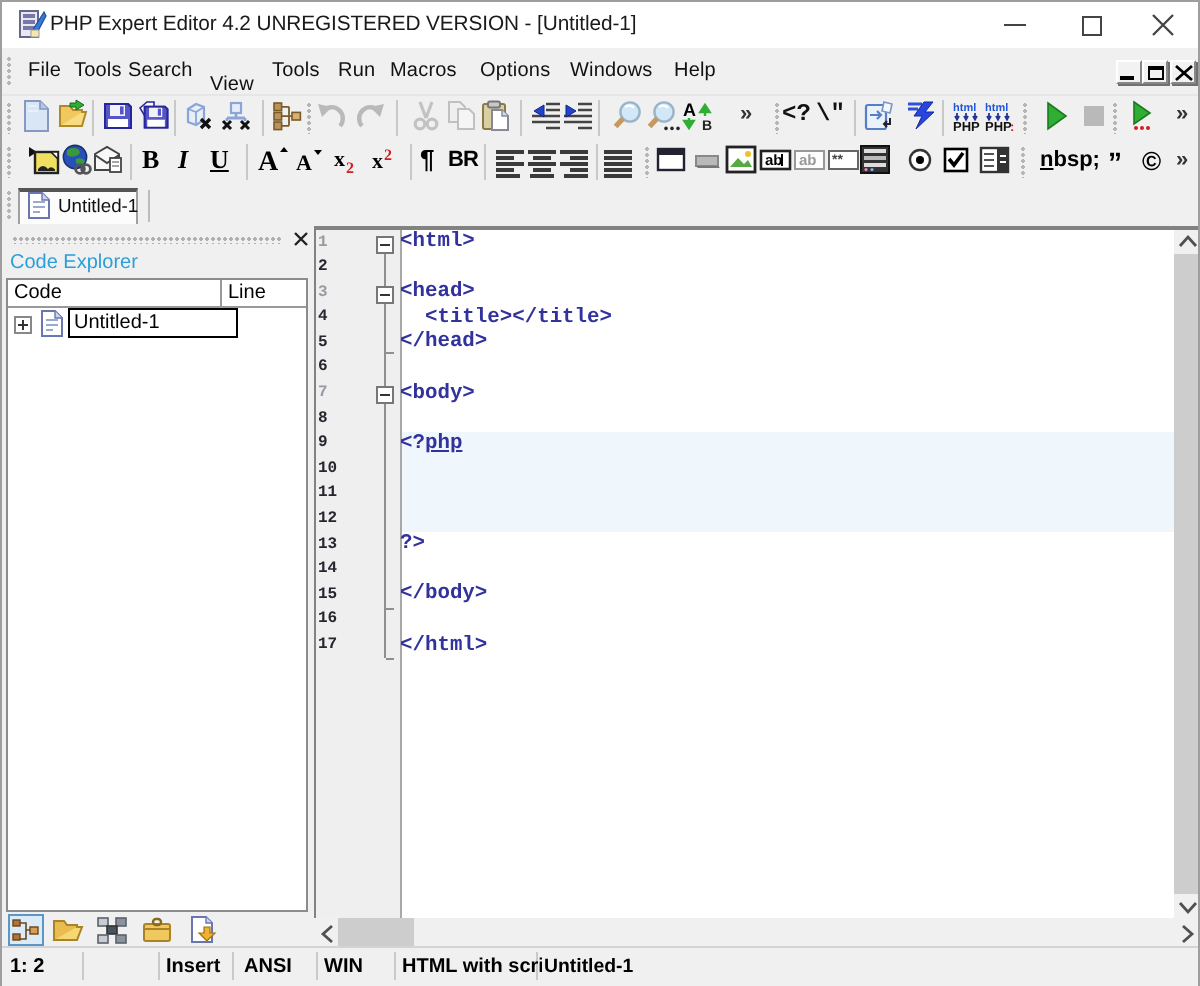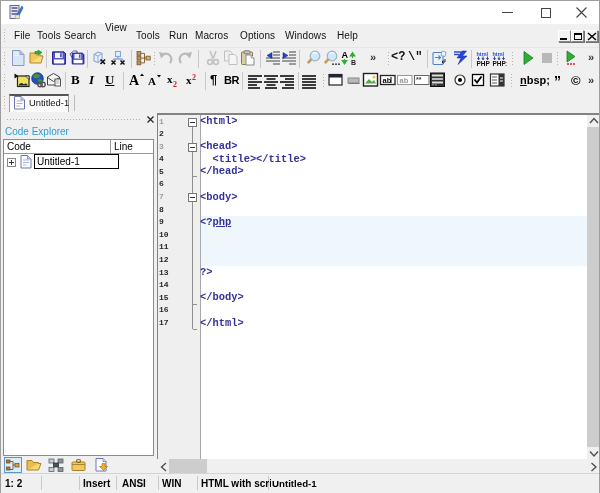--- a/index.html
+++ b/index.html
@@ -11,31 +11,32 @@
 <div id="win">
 <div class="abs" style="left:0;top:0;width:598px;height:23px;background:#fff"></div>
 <svg class="abs" style="left:8px;top:4px" width="15" height="15" viewBox="0 0 15 15">
       <rect x="1" y="0.5" width="9" height="13" fill="#e8e8f4" stroke="#666688" stroke-width="1"></rect>
 <rect x="2.5" y="2" width="6" height="2" fill="#7878a8"></rect>
       <rect x="2.5" y="5" width="6" height="2" fill="#7878a8"></rect>
       <rect x="2.5" y="8" width="6" height="2" fill="#7878a8"></rect>
 <path d="M13 1 L8 9 L7 12 L10 10.5 L14 3 Z" fill="#3b78d4" stroke="#1a4fa0" stroke-width="0.6"></path>
 <rect x="6.5" y="10" width="4" height="3.5" fill="#f4e8b0" stroke="#999" stroke-width="0.5"></rect>
     </svg>
+<div class="abs" style="left:24px;top:4px;height:16px;line-height:16px;font-size:10.4px;letter-spacing:-0.05px;color:#1a1a1a">PHP Expert Editor 4.2 UNREGISTERED VERSION - [Untitled-1]</div>
 <div class="abs" style="left:501px;top:11px;width:11px;height:1.2px;background:#444"></div>
 <div class="abs" style="left:540px;top:6.5px;width:10px;height:10px;border:1.1px solid #444"></div>
 <svg class="abs" style="left:575px;top:6px" width="11" height="11" viewBox="0 0 11 11">
       <path d="M0.5 0.5 L10.5 10.5 M10.5 0.5 L0.5 10.5" stroke="#444" stroke-width="1.15"></path>
     </svg>
 <div class="abs" style="left:0;top:23px;width:598px;height:23px;background:#f0f0f0"></div>
 <div class="grip" style="left:2px;top:27px;height:15px"></div>
 <div class="abs" style="left:13px;top:29px;font-size:10px;letter-spacing:0.1px;color:#111">File</div>
 <div class="abs" style="left:36px;top:29px;font-size:10px;letter-spacing:0.1px;color:#111">Tools</div>
 <div class="abs" style="left:63px;top:29px;font-size:10px;letter-spacing:0.1px;color:#111">Search</div>
-<div class="abs" style="left:104px;top:21px;font-size:10px;letter-spacing:0.1px;color:#111">View</div>
+<div class="abs" style="left:104px;top:36px;font-size:10px;letter-spacing:0.1px;color:#111">View</div>
 <div class="abs" style="left:135px;top:29px;font-size:10px;letter-spacing:0.1px;color:#111">Tools</div>
 <div class="abs" style="left:168px;top:29px;font-size:10px;letter-spacing:0.1px;color:#111">Run</div>
 <div class="abs" style="left:194px;top:29px;font-size:10px;letter-spacing:0.1px;color:#111">Macros</div>
 <div class="abs" style="left:239px;top:29px;font-size:10px;letter-spacing:0.1px;color:#111">Options</div>
 <div class="abs" style="left:284px;top:29px;font-size:10px;letter-spacing:0.1px;color:#111">Windows</div>
 <div class="abs" style="left:336px;top:29px;font-size:10px;letter-spacing:0.1px;color:#111">Help</div>
 <div class="abs" style="left:557px;top:29px;width:13px;height:12px;background:#f2f2f2;border:1px solid #888;border-top-color:#fff;border-left-color:#fff;box-shadow:1px 1px 0 #707070"></div>
 <div class="abs" style="left:559px;top:37px;width:7px;height:2px;background:#000"></div>
 <div class="abs" style="left:570px;top:29px;width:13px;height:12px;background:#f2f2f2;border:1px solid #888;border-top-color:#fff;border-left-color:#fff;box-shadow:1px 1px 0 #707070"></div>
 <div class="abs" style="left:573px;top:32px;width:8px;height:7px;border:1px solid #000;border-top-width:2px"></div>

